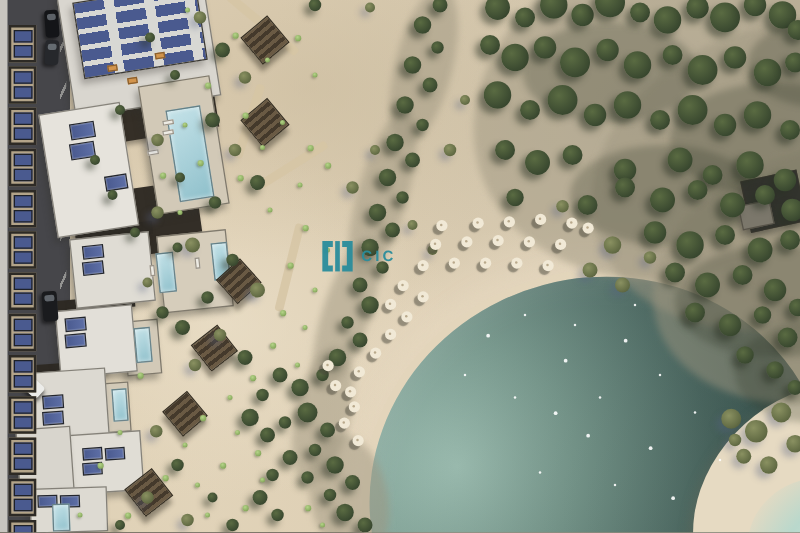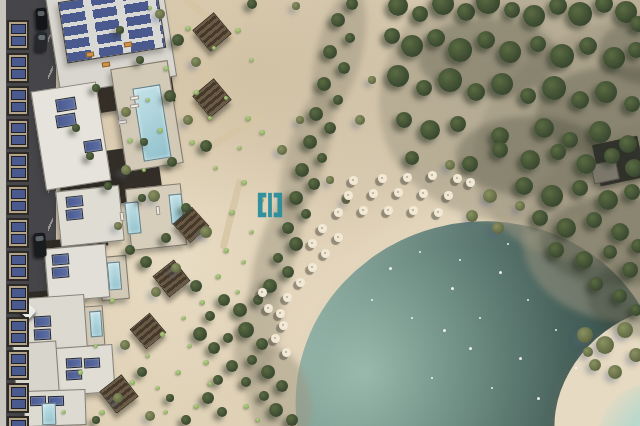--- a/index.html
+++ b/index.html
@@ -439,15 +439,16 @@
 
   <div id="watermark" class="abs">
     <span>
       <svg width="28" height="28" viewBox="0 0 30 30" fill="currentColor" aria-hidden="true">
         <path d="M2 2 h9 v5 h-4 v16 h4 v5 h-9 z"></path>
         <rect x="13" y="2" width="4" height="26"></rect>
         <path d="M28 2 h-9 v5 h4 v16 h-4 v5 h9 z"></path>
       </svg>
     </span>
     <span class="wm-text">
+      <span class="wm-line1">CIC</span>
     </span>
   </div>
 </div>
 
 </body></html>

